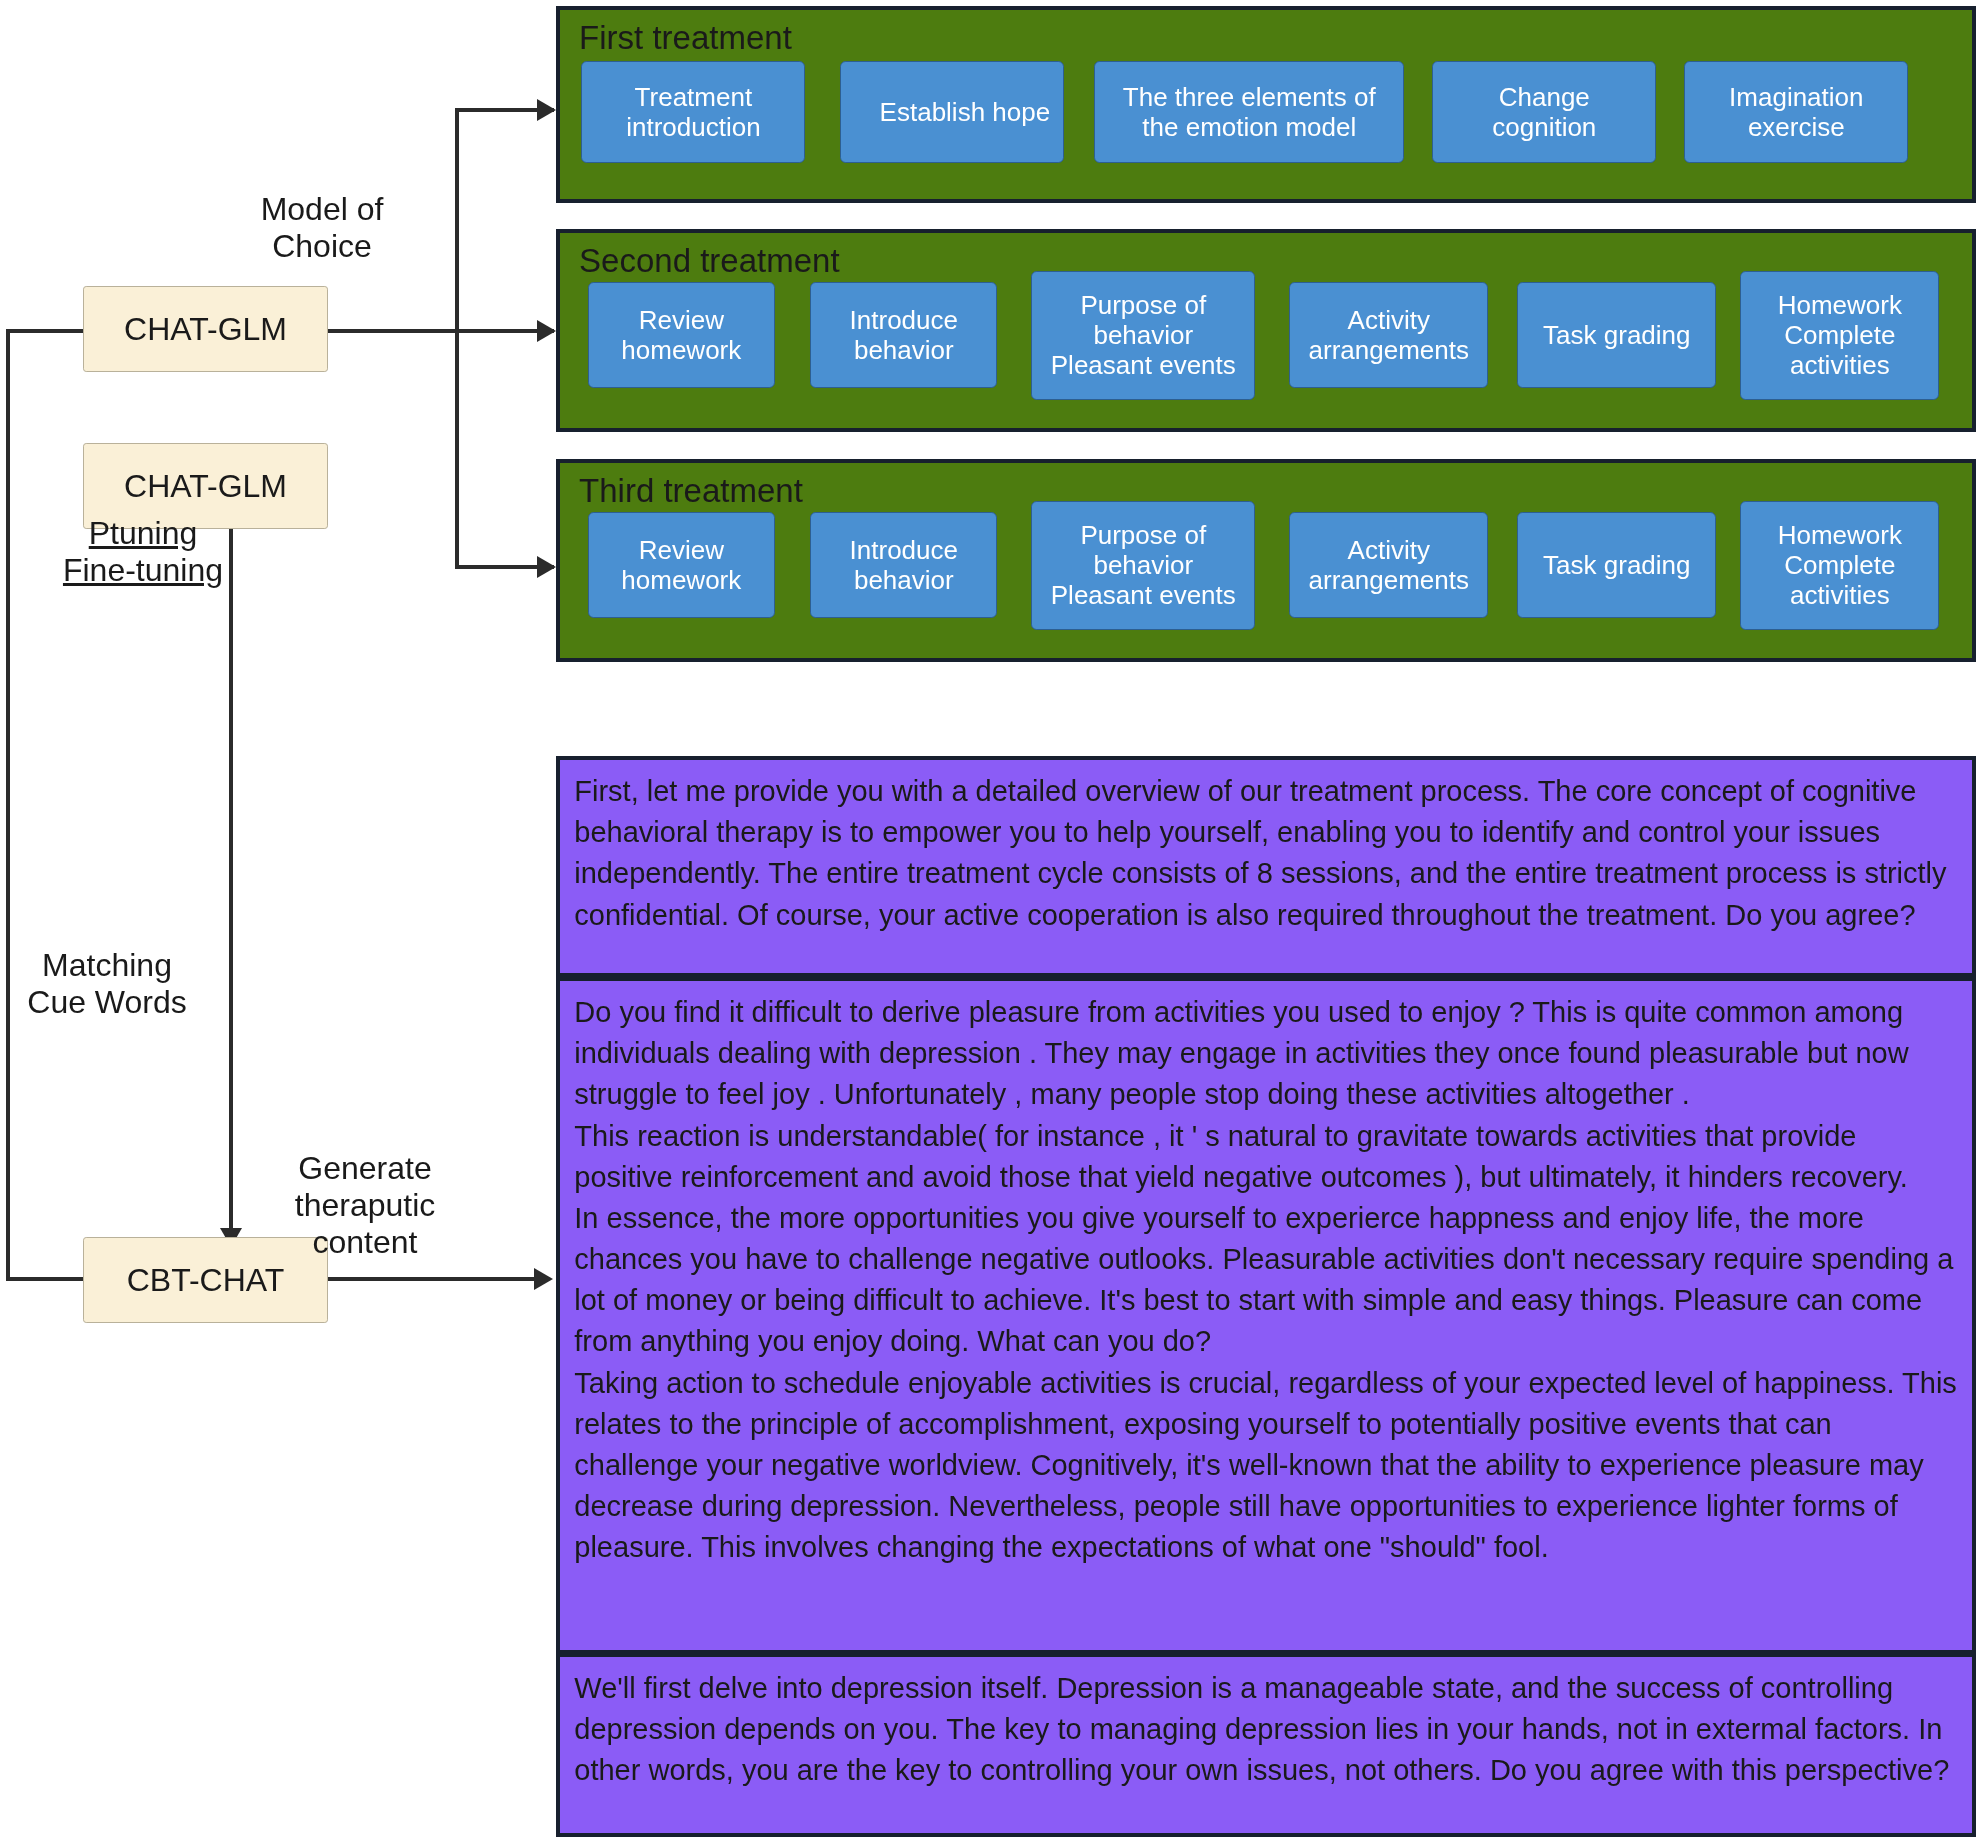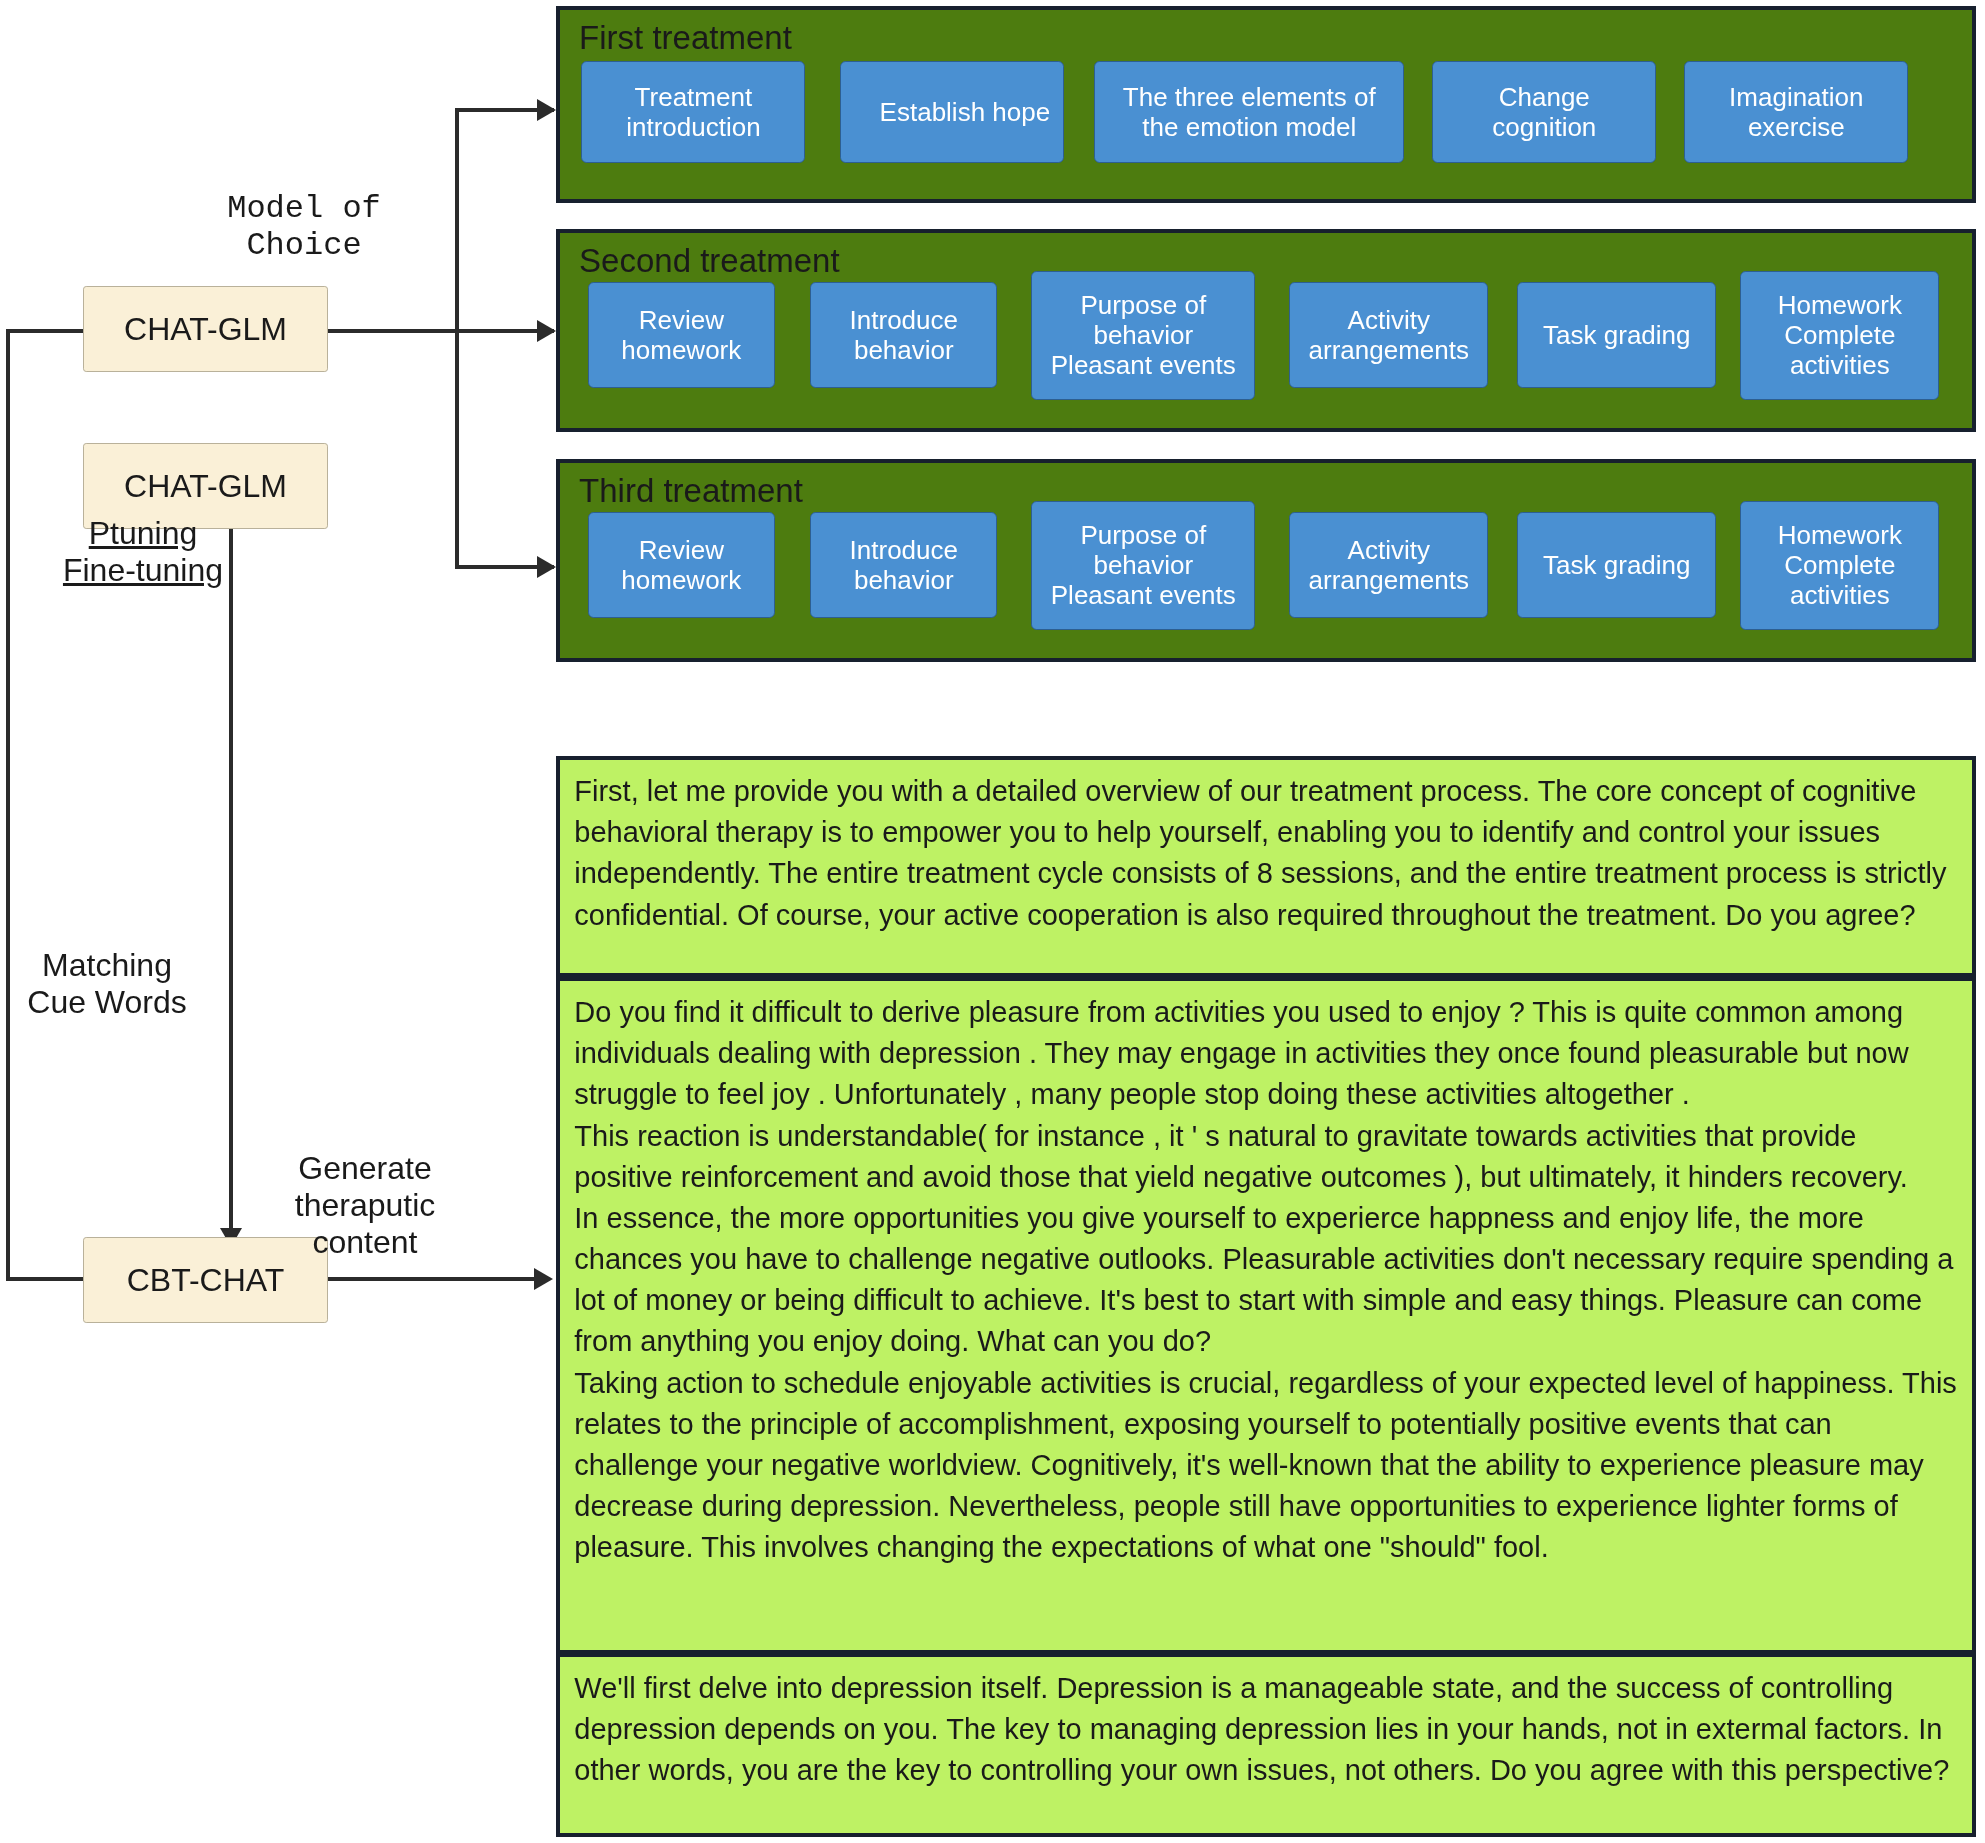--- a/index.html
+++ b/index.html
@@ -102,21 +102,21 @@
     justify-content: center;
     text-align: center;
     box-sizing: border-box;
     white-space: pre-line;
     padding: 1.6px 4.8px;
   }
 
   
   .tbox {
     position: absolute;
-    background: #bef264;
+    background: #8b5cf6;
     border: 4px solid #17202e;
     box-sizing: border-box;
     padding: 11px 12.7px 11px 14.3px;
     font-size: 29px;
     line-height: 1.42;
     color: #1a1a1a;
     white-space: pre-line;
     overflow: hidden;
   }
 </style>
@@ -153,21 +153,21 @@
   </div>
 
   <div class="flowbox" style="left:83px; top:443px; width:245px; height:86px;">
     <span>CHAT-GLM</span>
   </div>
 
   <div class="flowbox" style="left:83px; top:1237px; width:245px; height:86px;">
     <span>CBT-CHAT</span>
   </div>
 
-  <div class="edge-label" style="left:177px; top:191px; width:254px;font-family:Liberation Mono, monospace;">Model of
+  <div class="edge-label" style="left:195px; top:191px; width:254px;">Model of
 Choice</div>
   <div class="edge-label" style="left:16px; top:515px; width:254px;text-decoration:underline;">Ptuning
 Fine-tuning</div>
   <div class="edge-label" style="left:-20px; top:947px; width:254px;">Matching
 Cue Words</div>
   <div class="edge-label" style="left:234px; top:1150px; width:262px;">Generate
 theraputic
 content</div>
 
   <div class="panel" style="left:556px; top:6.4px; width:1420px; height:197px;">

